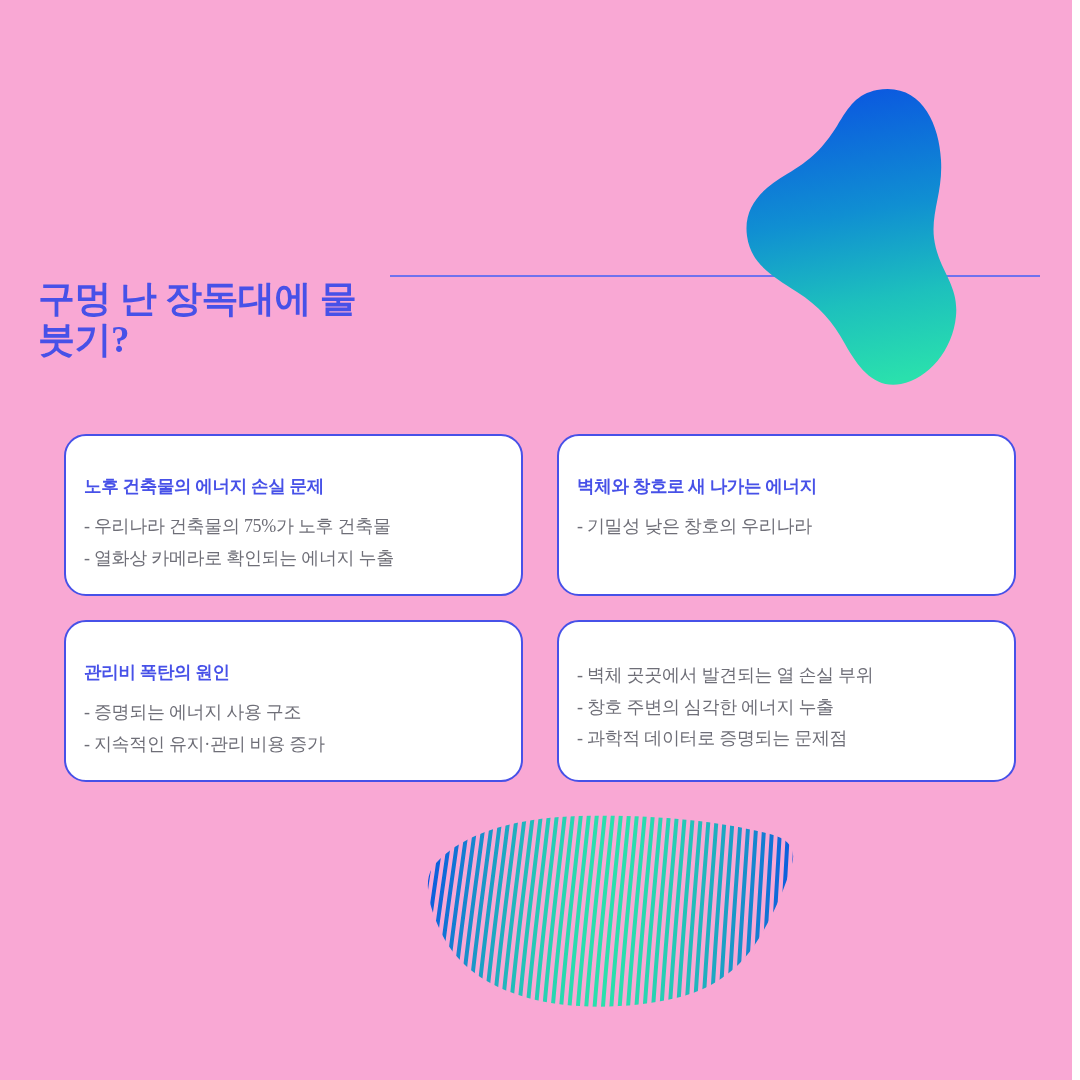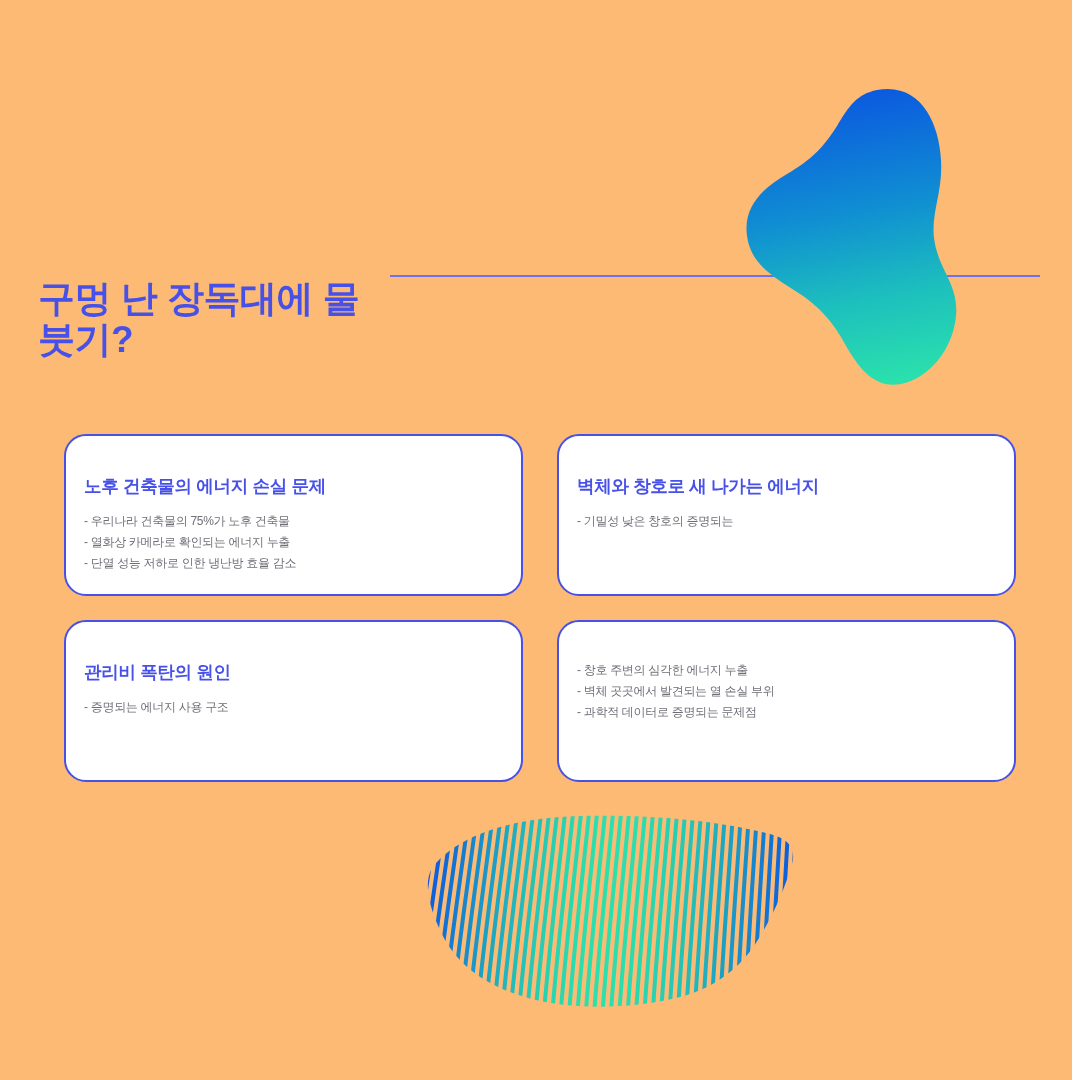--- a/index.html
+++ b/index.html
@@ -9,22 +9,23 @@
     background: #ffffff;
   }
   body {
     font-family: "Liberation Sans", "DejaVu Sans", sans-serif;
   }
 
   #poster {
     position: relative;
     width: 1072px;
     height: 1080px;
-    background: #fdba74;
+    background: #f9a8d4;
     overflow: hidden;
+    font-family: Liberation Serif, serif;
   }
 
   
   .blob-top {
     position: absolute;
     left: 745px;
     top: 88px;
     width: 252px;
     height: 300px;
     pointer-events: none;
@@ -86,21 +87,21 @@
   }
 
   .card-list {
     list-style: none;
     margin: 0;
     padding: 0;
   }
 
   .card-list li {
     color: #6e6e77;
-    font-size: 12px;
+    font-size: 18px;
     line-height: 1.75;
     letter-spacing: -0.3px;
     white-space: nowrap;
   }
 
   
   .blob-stripes {
     position: absolute;
     left: 418px;
     top: 806px;
@@ -140,42 +141,42 @@
 
   <h1 class="headline">구멍 난 장독대에 물 붓기?</h1>
 
   <div class="card-grid">
 
     <div class="card">
       <h2 class="card-title">노후 건축물의 에너지 손실 문제</h2>
       <ul class="card-list">
         <li>- 우리나라 건축물의 75%가 노후 건축물</li>
         <li>- 열화상 카메라로 확인되는 에너지 누출</li>
-        <li>- 단열 성능 저하로 인한 냉난방 효율 감소</li>
       </ul>
     </div>
 
     <div class="card">
       <h2 class="card-title">벽체와 창호로 새 나가는 에너지</h2>
       <ul class="card-list">
-        <li>- 기밀성 낮은 창호의 증명되는</li>
+        <li>- 기밀성 낮은 창호의 우리나라</li>
       </ul>
     </div>
 
     <div class="card">
       <h2 class="card-title">관리비 폭탄의 원인</h2>
       <ul class="card-list">
         <li>- 증명되는 에너지 사용 구조</li>
-      </ul>
-    </div>
-
-    <div class="card">
-      <ul class="card-list">
+        <li>- 지속적인 유지·관리 비용 증가</li>
+      </ul>
+    </div>
+
+    <div class="card">
+      <ul class="card-list">
+        <li>- 벽체 곳곳에서 발견되는 열 손실 부위</li>
         <li>- 창호 주변의 심각한 에너지 누출</li>
-        <li>- 벽체 곳곳에서 발견되는 열 손실 부위</li>
         <li>- 과학적 데이터로 증명되는 문제점</li>
       </ul>
     </div>
 
   </div>
 
   <svg class="blob-stripes" viewBox="0 0 380 212" aria-hidden="true">
     <defs>
       <clipPath id="beanClip">
         <path d="M14 62

